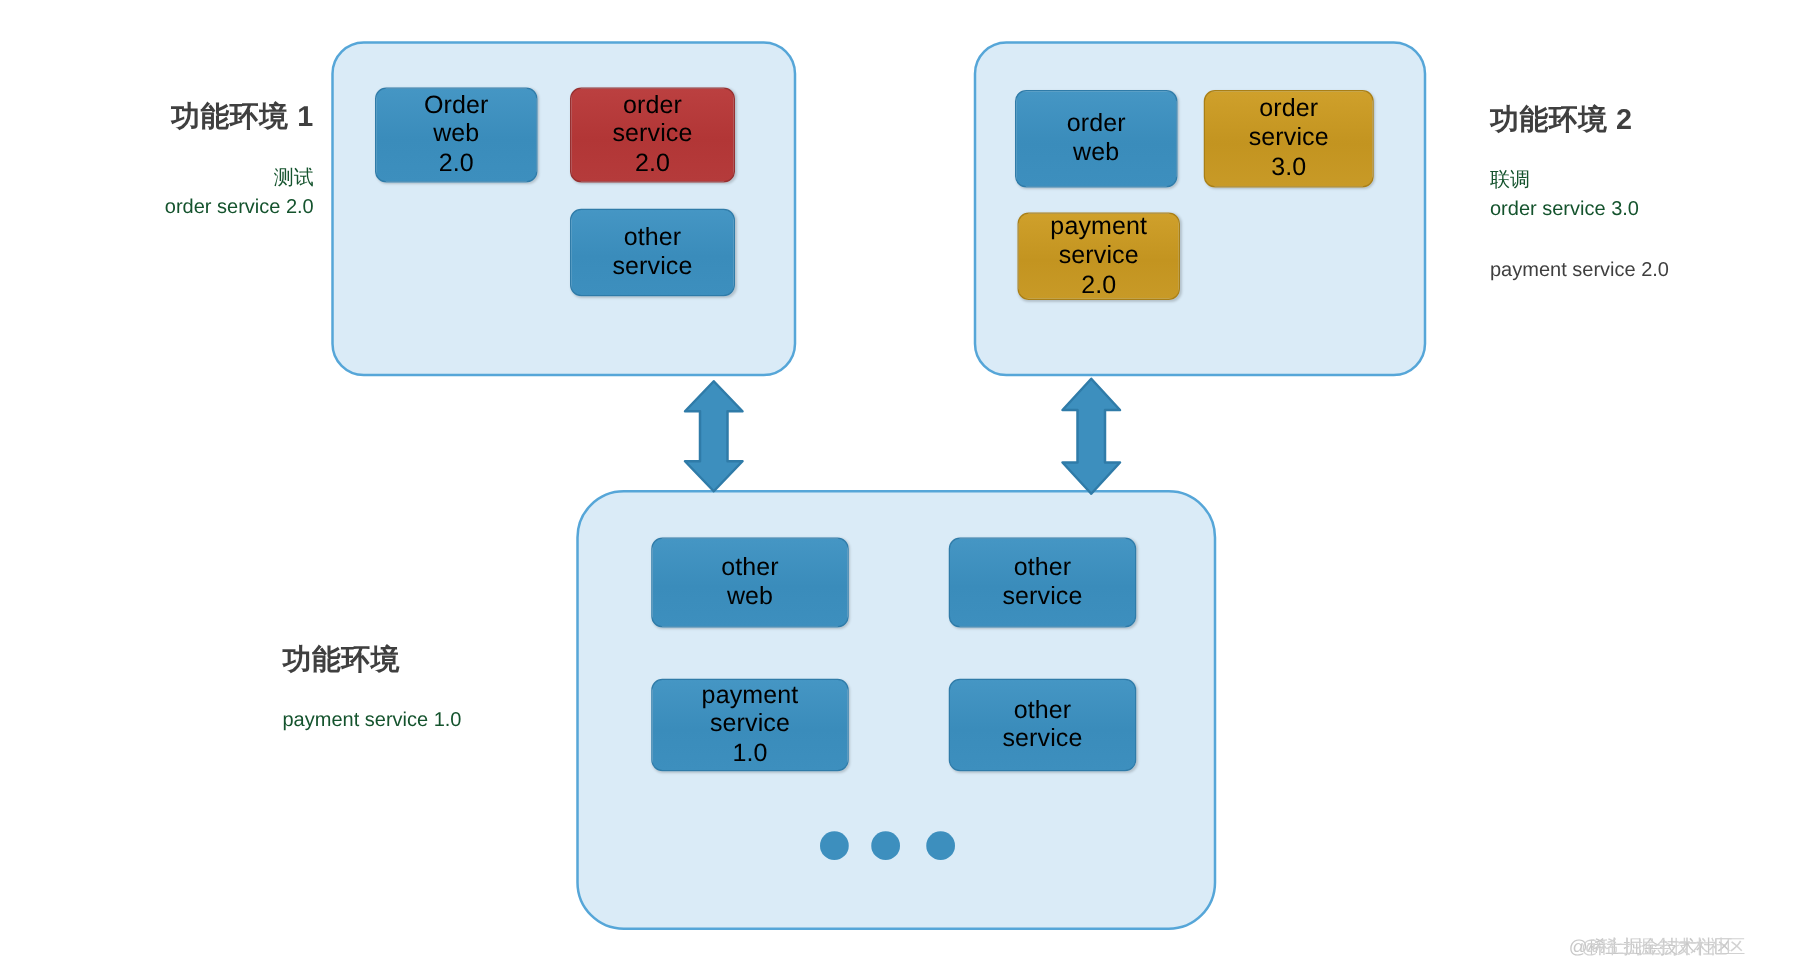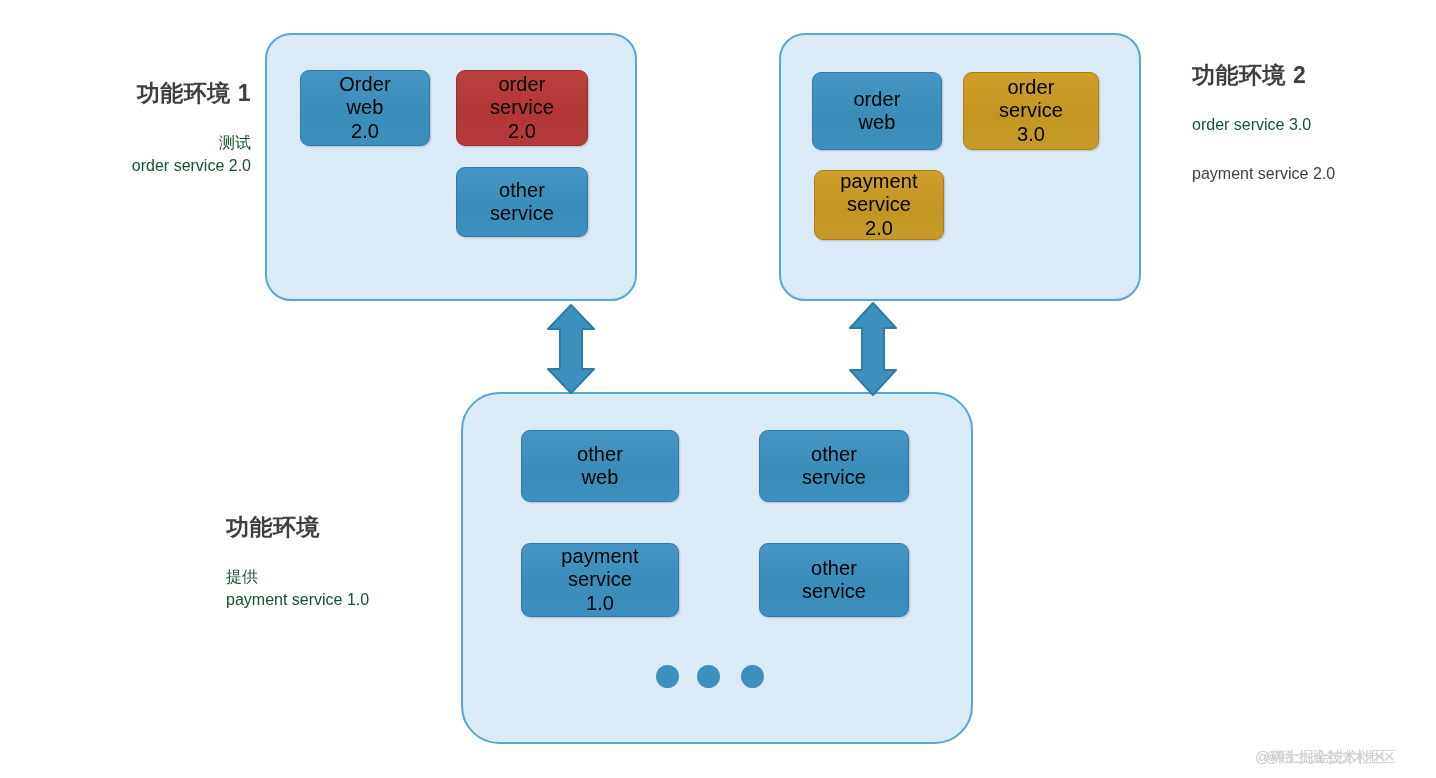--- a/index.html
+++ b/index.html
@@ -117,21 +117,21 @@
     margin: 0;
     line-height: 1.45;
   }
   .side-extra {
     font-size: 16px;
     color: #3f3f3f;
     margin: 26px 0 0 0;
     line-height: 1.45;
   }
   #label-env1   { left: 36px;   top: 78px;  width: 215px; text-align: right; }
-  #label-env2   { left: 1192px; top: 60px;  width: 230px; }
+  #label-env2   { left: 1192px; top: 80px;  width: 230px; }
   #label-public { left: 226px;  top: 512px; width: 220px; }
 
   
   #watermark {
     position: absolute;
     left: 1255px;
     top: 748px;
     font-size: 15px;
     color: #c8c8c8;
     white-space: nowrap;
@@ -150,27 +150,27 @@
 <div id="canvas">
 
   <div class="side-label" id="label-env1">
     <p class="side-title">功能环境 1</p>
     <p class="side-sub">测试</p>
     <p class="side-sub">order service 2.0</p>
   </div>
 
   <div class="side-label" id="label-env2">
     <p class="side-title">功能环境 2</p>
+    <p class="side-sub">联调</p>
     <p class="side-sub">order service 3.0</p>
     <p class="side-extra">payment service 2.0</p>
   </div>
 
   <div class="side-label" id="label-public">
     <p class="side-title">功能环境</p>
-    <p class="side-sub">提供</p>
     <p class="side-sub">payment service 1.0</p>
   </div>
 
   <div class="env-box" id="env1-box"></div>
   <div class="node blue" id="n-order-web-20">Order
 web
 2.0</div>
   <div class="node red" id="n-order-service-20">order
 service
 2.0</div>

